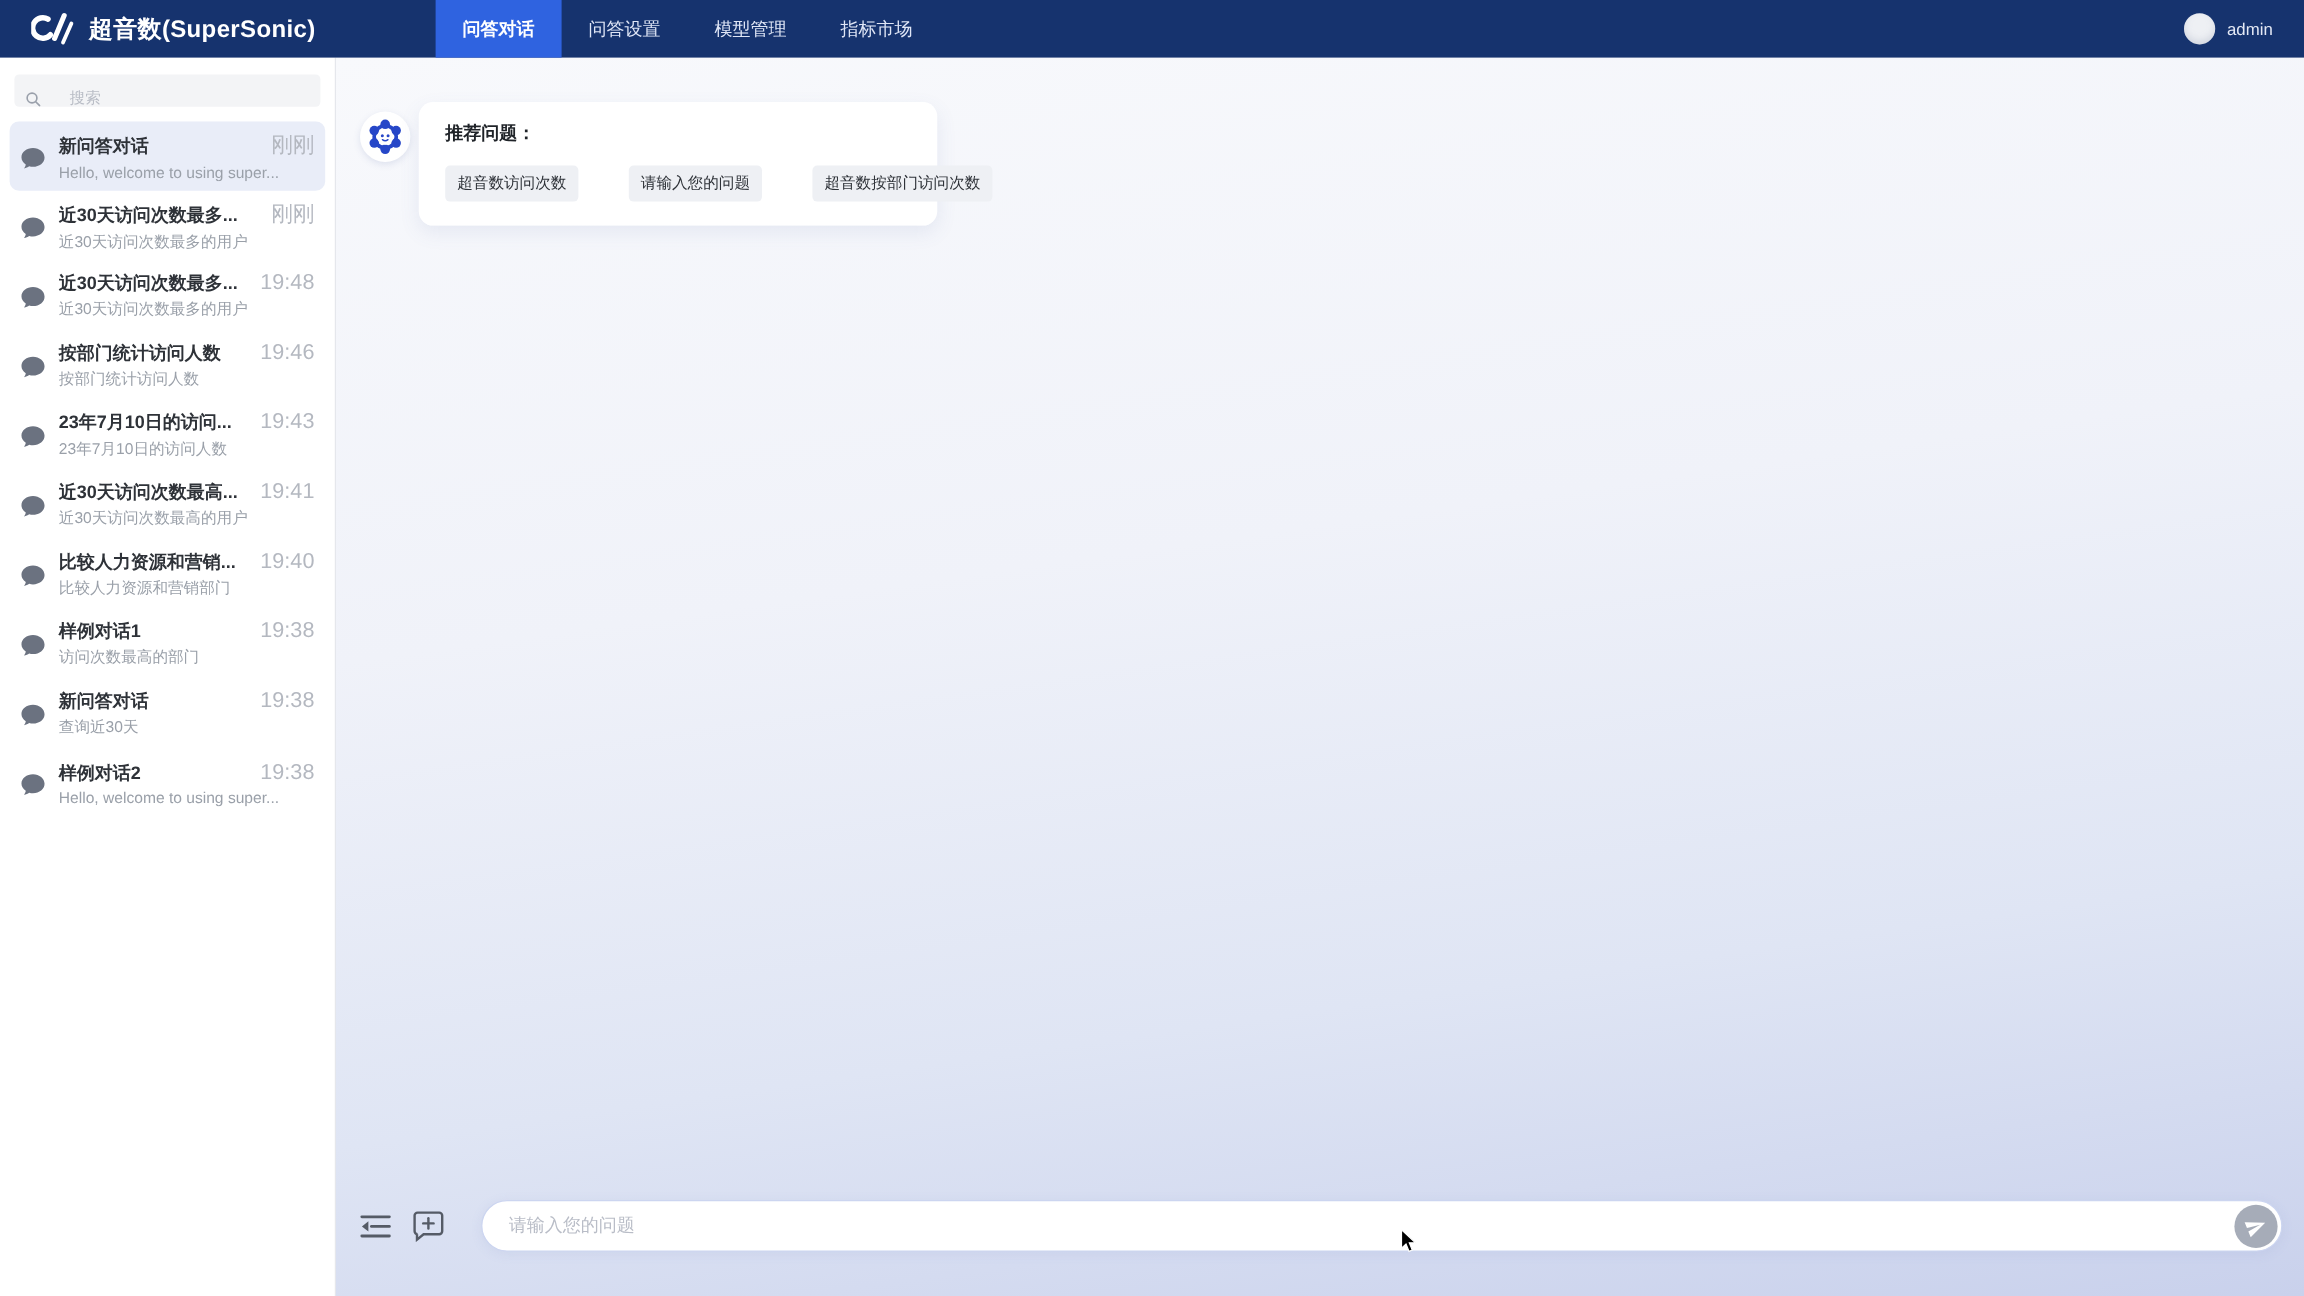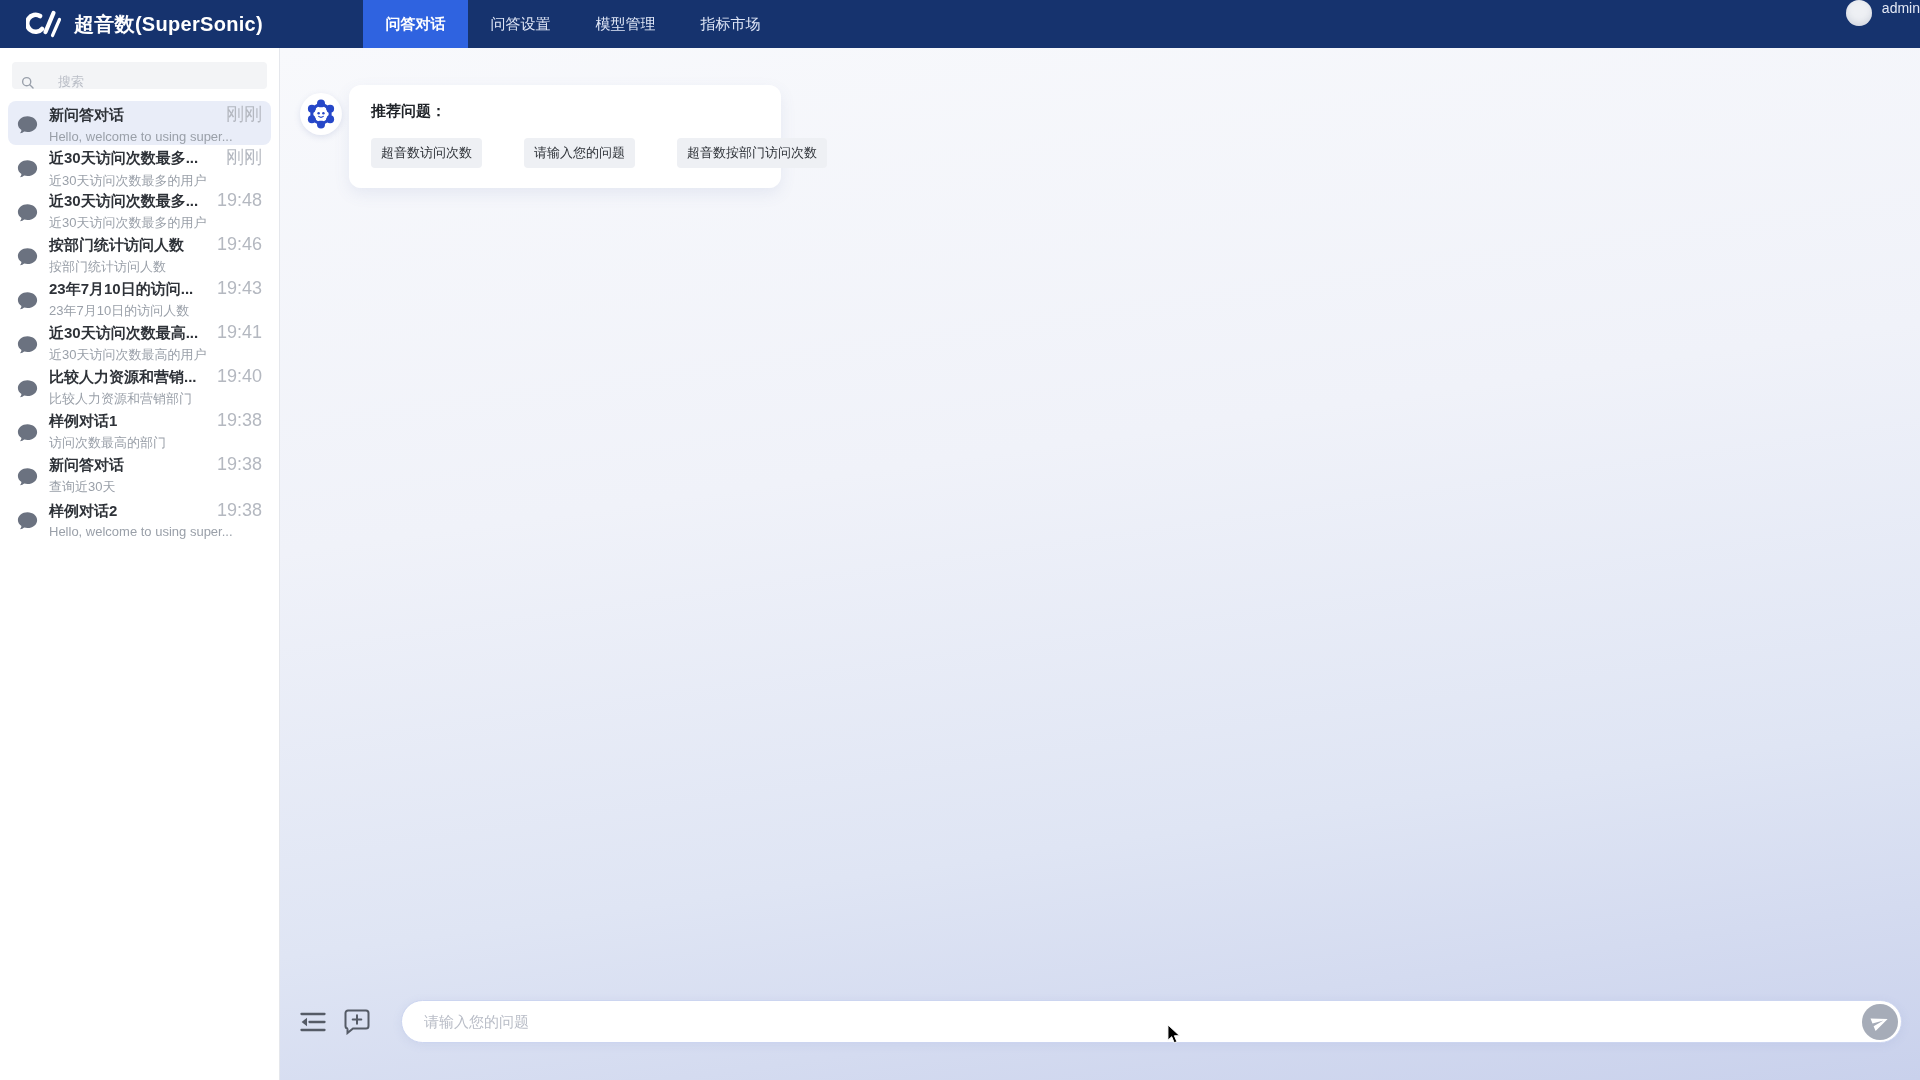--- a/index.html
+++ b/index.html
@@ -9,34 +9,34 @@
     --nav-bg:#16336e; --active-tab:#2f63e0; --accent-blue:#2647c8;
   }
 
   
   .nav { height:48px; background:var(--nav-bg); display:flex; align-items:stretch; color:#fff; position:relative; z-index:5; }
   .brand { width:363px; display:flex; align-items:center; padding-left:26px; gap:12px; }
   .brand-title { font-size:20px; font-weight:700; letter-spacing:.3px; white-space:nowrap; }
   .tabs { display:flex; height:48px; }
   .tab { width:105px; display:flex; align-items:center; justify-content:center; font-size:15px; color:#dfe6f6; cursor:pointer; }
   .tab.active { background:var(--active-tab); color:#fff; font-weight:600; }
-  .nav-right { margin-left:auto; display:flex; align-items:flex-start; gap:10px; }
+  .nav-right { margin-left:auto; display:flex; align-items:center; gap:10px; padding-right:26px; }
   .avatar { width:26px; height:26px; border-radius:50%; background:#eef0f4; box-shadow:inset 0 -3px 6px rgba(160,170,190,.35); }
   .username { font-size:14px; color:#e4e9f5; }
 
   
   .app { display:flex; height:1032px; }
 
   
   .sidebar { width:280px; background:#fff; border-right:1px solid #e5e7ec; display:flex; flex-direction:column; }
   .search { margin:14px 12px 12px; height:27px; background:#f3f4f6; border-radius:4px; display:flex; align-items:flex-end; padding:0 9px; gap:24px; flex:none; }
   .search input { border:none; background:transparent; outline:none; font-size:13px; color:#333; width:100%; }
   .search input::placeholder { color:#b9bdc6; }
   .conv-list { padding:0 8px; overflow:hidden; }
-  .conv { height:44px; display:flex; align-items:center; gap:11px; padding:16px 9px; border-radius:8px; cursor:pointer; }
+  .conv { height:58px; display:flex; align-items:center; gap:11px; padding:16px 9px; border-radius:8px; cursor:pointer; }
   .conv.active { background:#e9edf8; }
   .conv-icon { flex:none; display:flex; margin-top:4px; }
   .conv-main { flex:1; min-width:0; }
   .conv-top { display:flex; justify-content:space-between; align-items:baseline; }
   .conv-title { font-size:15px; font-weight:600; color:#2e3238; white-space:nowrap; }
   .conv-time { font-size:18px; color:#b4b8c0; flex:none; margin-left:8px; }
   .conv-sub { font-size:13px; color:#9aa0a9; margin-top:3px; white-space:nowrap; overflow:hidden; }
 
   
   .main { flex:1; position:relative;

